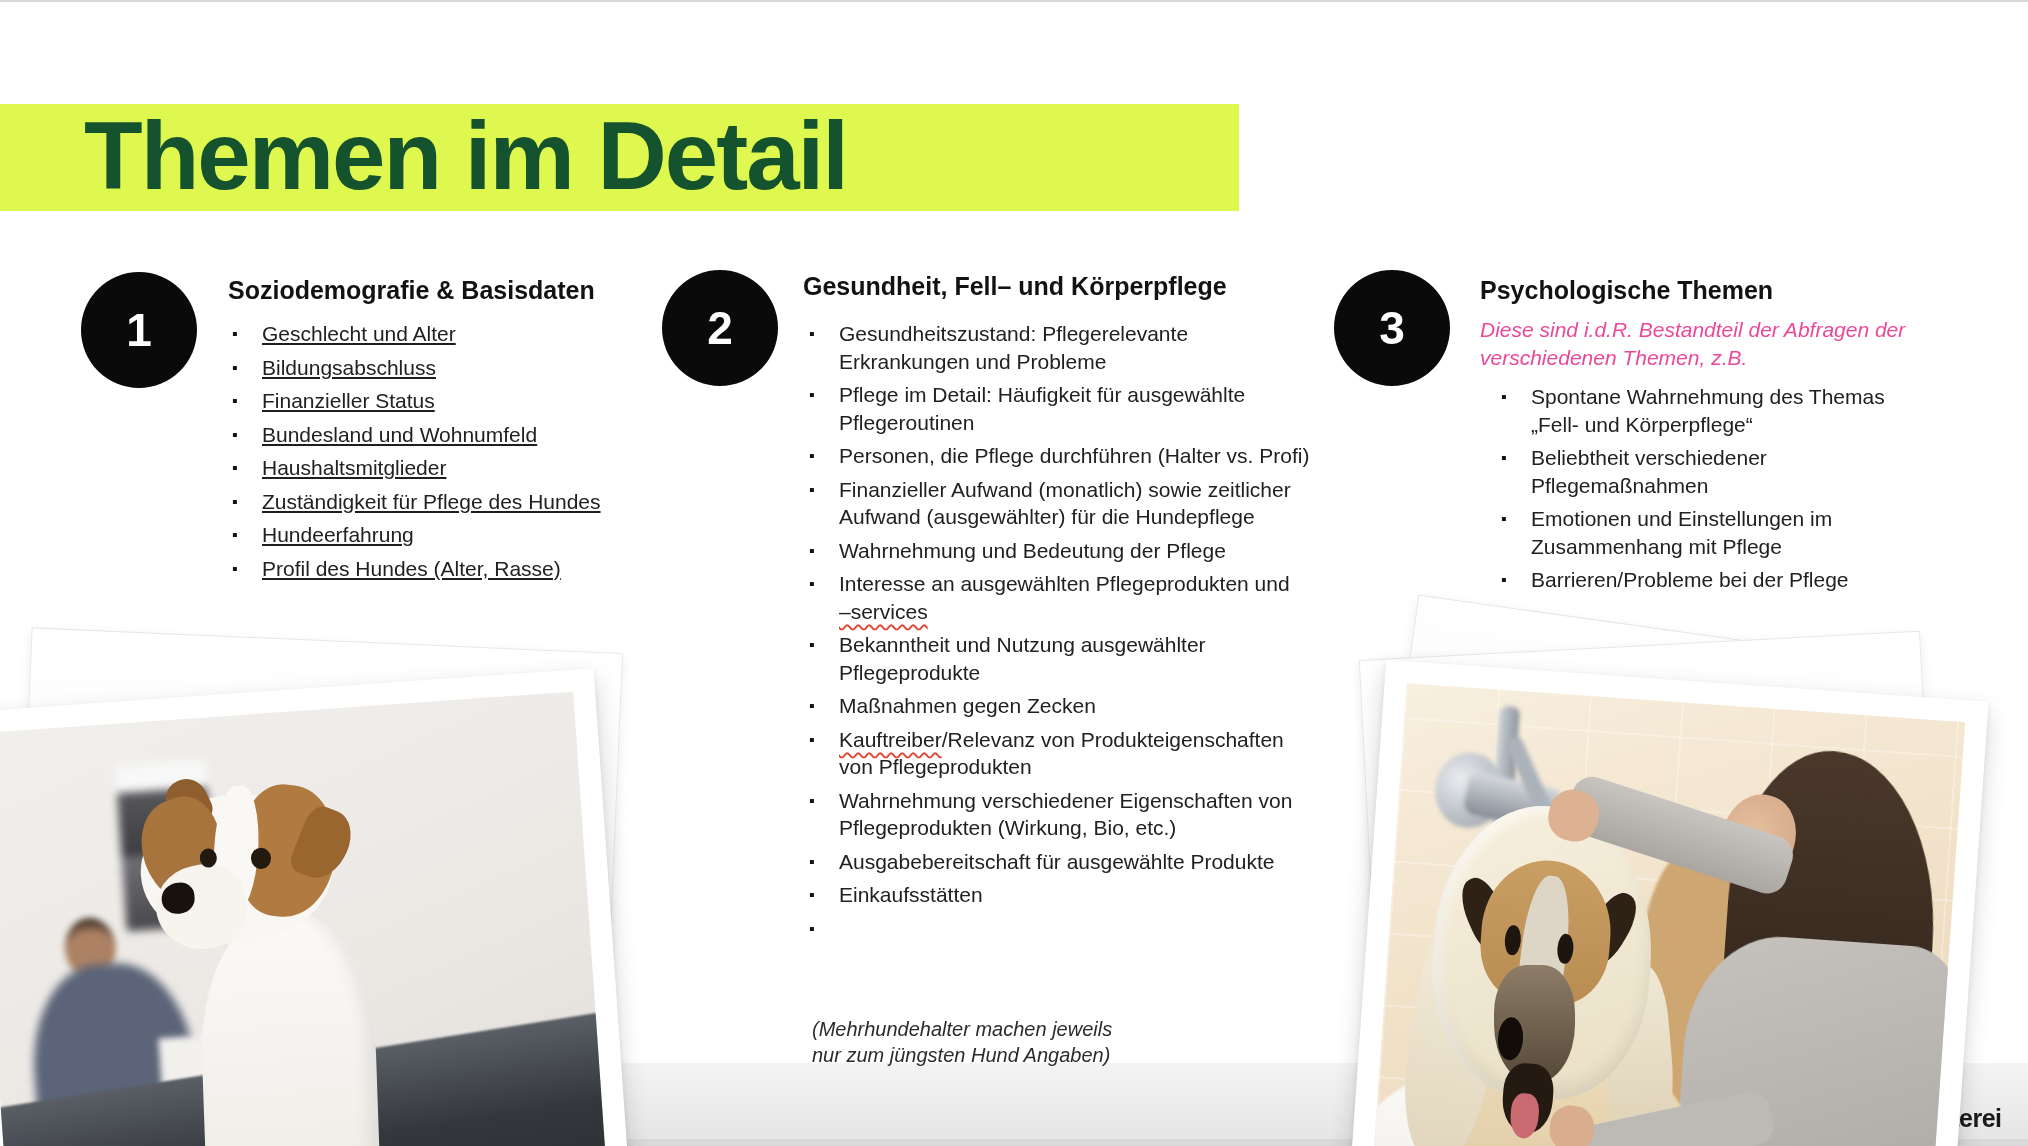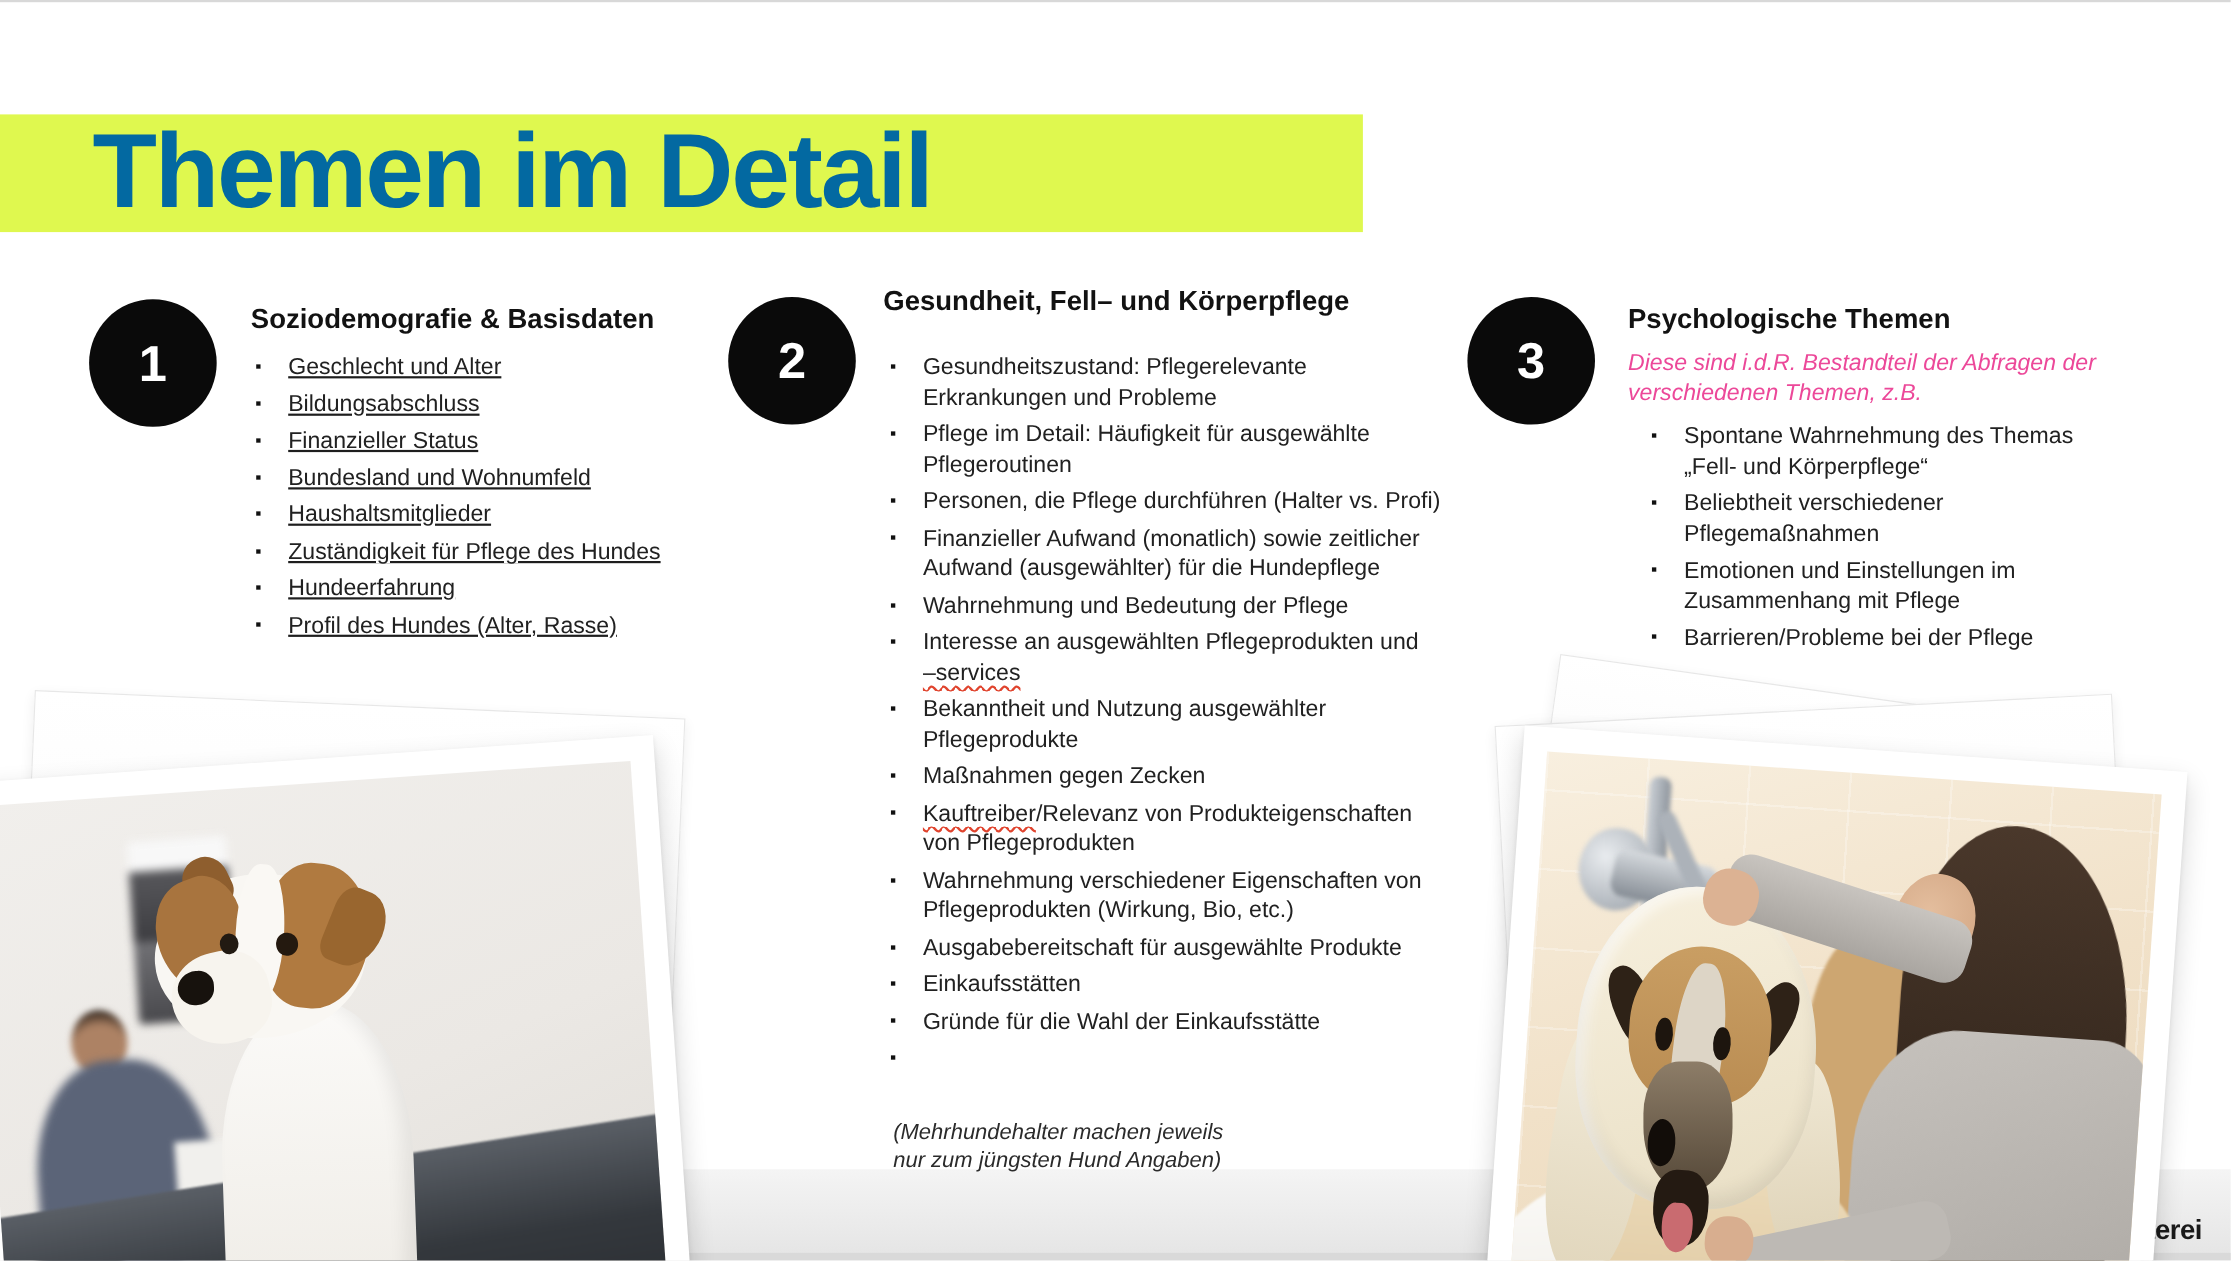--- a/index.html
+++ b/index.html
@@ -11,38 +11,38 @@
   }
   .abs{position:absolute;}
 
   
   .topline{left:0;top:0;width:2028px;height:2px;background:#d8d8d8;}
 
   
   .band{left:0;top:104px;width:1239px;height:107px;background:#dff84f;}
   .title{
     left:84px;top:100px;width:1100px;height:110px;line-height:112px;
-    font-size:96px;font-weight:900;letter-spacing:-2px;color:#0369a1;
+    font-size:96px;font-weight:900;letter-spacing:-2px;color:#14532d;
     white-space:nowrap;
   }
 
   
   .circle{
     width:116px;height:116px;border-radius:50%;background:#0a0a0a;color:#ffffff;
     display:flex;align-items:center;justify-content:center;
     font-size:46px;font-weight:800;
   }
   .c1{left:81px;top:272px;}
   .c2{left:662px;top:270px;}
   .c3{left:1334px;top:270px;}
 
   
   .colhead{font-size:25px;font-weight:800;color:#121212;white-space:nowrap;}
   .h1{left:228px;top:276px;}
-  .h2{left:803px;top:260px;}
+  .h2{left:803px;top:272px;}
   .h3{left:1480px;top:276px;}
 
   .intro{
     left:1480px;top:316px;width:470px;
     font-size:21px;line-height:27.5px;font-style:italic;color:#ec4899;
     white-space:pre-line;
   }
 
   ul.blist{list-style:none;margin:0;padding:0;}
   ul.blist li{
@@ -228,21 +228,20 @@
 </span><span class="txt sq">–services</span></li>
   <li><span class="bl"></span><span class="txt">Bekanntheit und Nutzung ausgewählter
 Pflegeprodukte</span></li>
   <li><span class="bl"></span><span class="txt">Maßnahmen gegen Zecken</span></li>
   <li><span class="bl"></span><span class="txt sq">Kauftreiber</span><span class="txt">/Relevanz von Produkteigenschaften
 von Pflegeprodukten</span></li>
   <li><span class="bl"></span><span class="txt">Wahrnehmung verschiedener Eigenschaften von
 Pflegeprodukten (Wirkung, Bio, etc.)</span></li>
   <li><span class="bl"></span><span class="txt">Ausgabebereitschaft für ausgewählte Produkte</span></li>
   <li><span class="bl"></span><span class="txt">Einkaufsstätten</span></li>
-  <li><span class="bl"></span><span class="txt">Gründe für die Wahl der Einkaufsstätte</span></li>
   <li><span class="bl"></span></li>
 </ul>
 <div class="abs footnote">(Mehrhundehalter machen jeweils
 nur zum jüngsten Hund Angaben)</div>
 
 <div class="abs circle c3">
   <span>3</span>
 </div>
 <div class="abs colhead h3">Psychologische Themen</div>
 <div class="abs intro">Diese sind i.d.R. Bestandteil der Abfragen der

